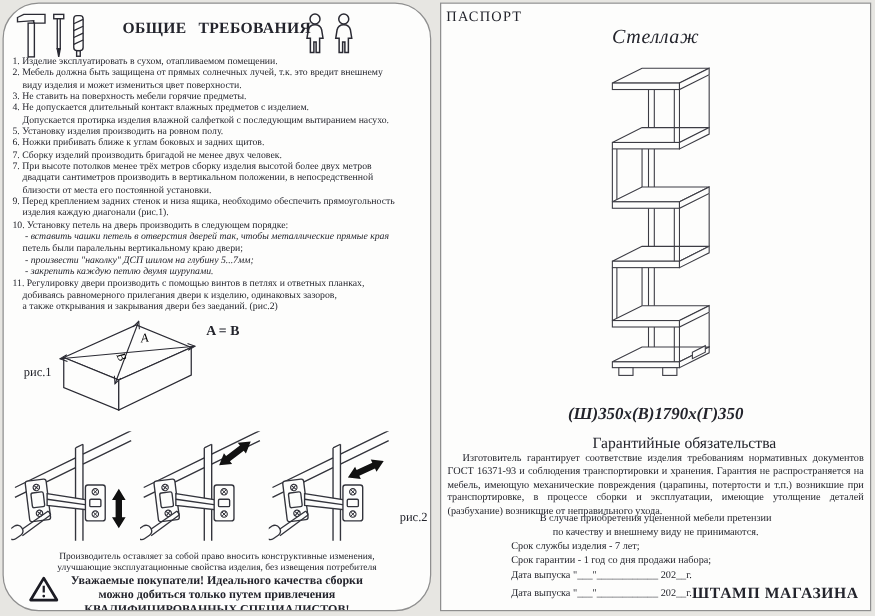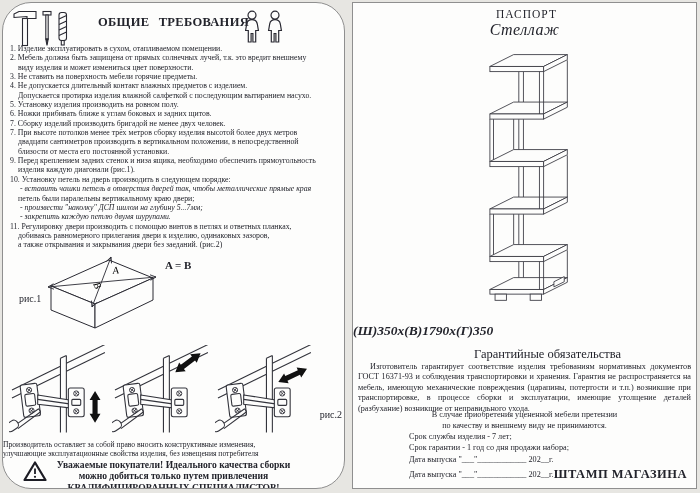--- a/index.html
+++ b/index.html
@@ -38,36 +38,36 @@
   .fig1-box   { position:absolute; left:44px; top:3px; }
   .fig1-formula { position:absolute; left:162px; top:6px; font-size:11px; font-weight:bold; }
 
   .fig2-row {
     position:absolute; top:340px; left:6px; right:2px; height:95px;
     display:flex; align-items:center; gap:4px;
   }
   .fig2-label { font-size:10px; margin-top:48px; margin-left:2px; }
 
   .note-block {
-    position:absolute; top:437px; left:0; right:0; text-align:left;
+    position:absolute; top:437px; left:0; right:0; text-align:center;
     font-size:7.6px; line-height:9px;
   }
   .warning-block {
     position:absolute; top:456px; left:0; right:0; text-align:center;
     font-weight:bold; font-size:9.6px; line-height:11.3px;
   }
   .warning-triangle { position:absolute; left:20px; top:1px; }
 
   
-  .rp-doc-title { position:absolute; top:5px; left:4px; right:0; text-align:center;
+  .rp-doc-title { position:absolute; top:5px; left:4px; right:0; 
     font-size:11.5px; letter-spacing:1px; }
   .rp-product { position:absolute; top:18px; left:0; right:0; text-align:center;
     font-size:16px; font-weight:normal; font-style:italic; letter-spacing:.5px; }
   .shelf-drawing { position:absolute; top:49px; left:50%; transform:translateX(-50%); }
-  .rp-dims { position:absolute; top:320px; left:0; right:0; 
+  .rp-dims { position:absolute; top:320px; left:0; right:0; text-align:center;
     font-size:13.5px; font-weight:bold; font-style:italic; }
   .rp-warranty-title { position:absolute; top:344px; left:0; right:0; text-align:center;
     font-size:12.5px;padding-left:46px; }
   .rp-warranty-text { position:absolute; top:359px; left:5px; right:5px;
     font-size:8.2px; line-height:10.45px; text-align:justify; text-indent:12px; }
   .rp-notice { position:absolute; top:407px; left:0; right:0; text-align:center;
     font-size:8.2px; line-height:10.8px; }
   .rp-terms { position:absolute; top:429px; left:56px; font-size:8.2px; line-height:10.8px; }
   .rp-dates { position:absolute; top:449px; left:56px; font-size:8.2px; line-height:15px; }
   .rp-stamp { position:absolute; top:464px; right:9px; font-size:12.5px; font-weight:bold;

